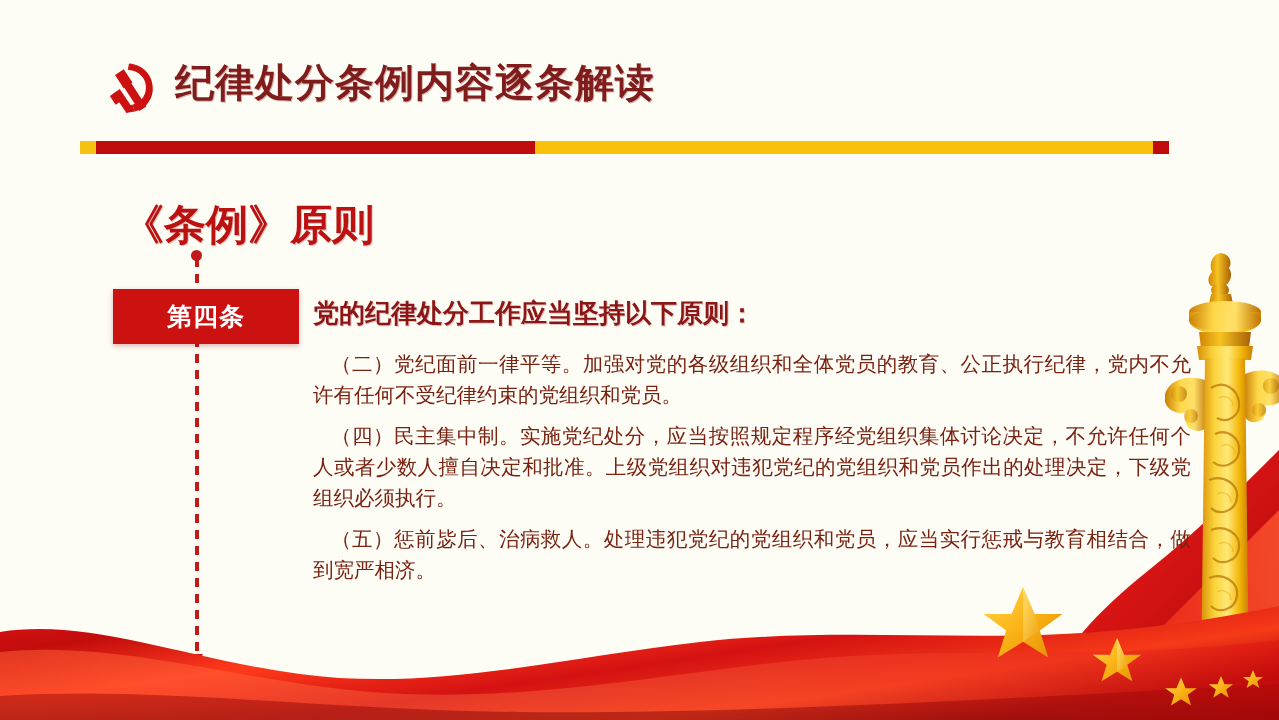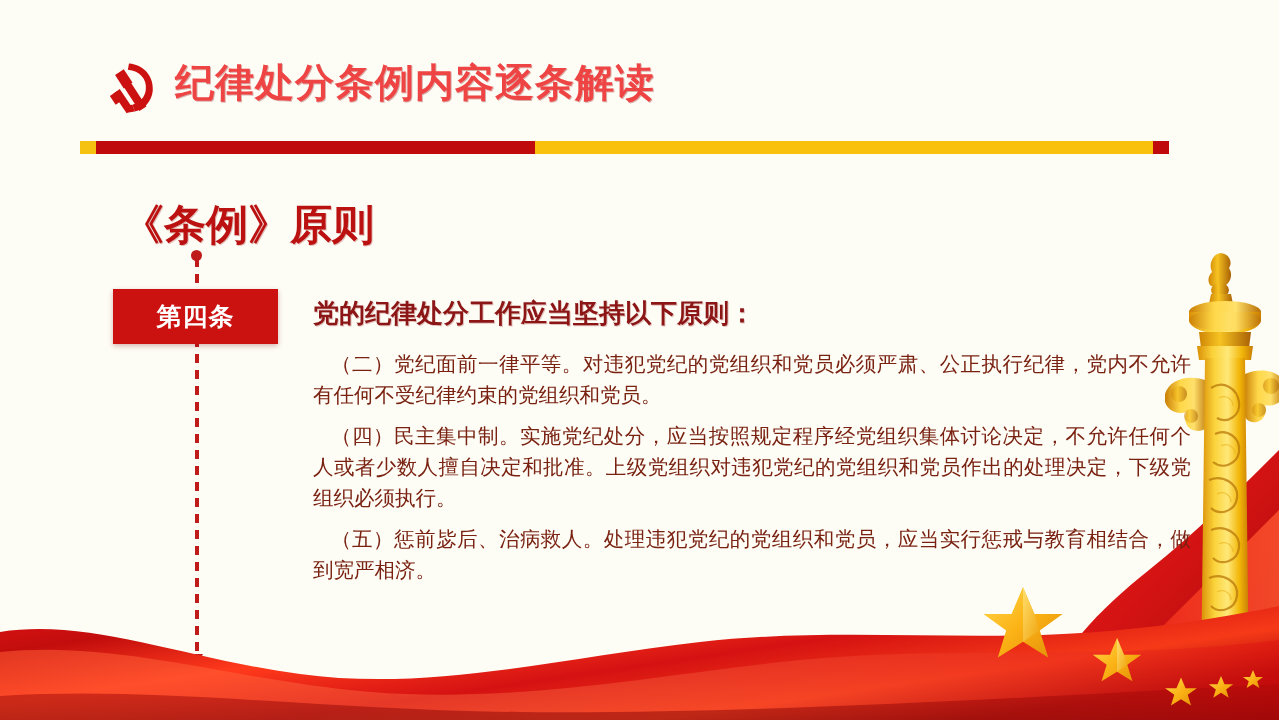--- a/index.html
+++ b/index.html
@@ -14,21 +14,21 @@
   .slide { position:absolute; inset:0; background:#fdfcf5; overflow:hidden; }
 
   
   .header { position:absolute; left:0; top:48px; width:100%; height:78px; }
 
   .emblem { position:absolute; left:98px; top:12px; width:62px; height:58px; }
 
   .slide-title {
     position:absolute; left:175px; top:8px;
     font-size:39px; font-weight:bold; letter-spacing:1px;
-    color:#ef4444;
+    color:#7f1d1d;
     font-family:"DejaVu Sans","Liberation Sans",sans-serif;
     text-shadow:1px 1px 0 rgba(140,0,0,.30);
     white-space:nowrap;
     text-align:center;
   }
 
   
   .divider { position:absolute; left:0; top:141px; width:100%; height:13px; }
   .divider span { position:absolute; top:0; height:13px; display:block; }
   .dv-y1 { left:80px;   width:16px;  background:#f5c211; }
@@ -60,21 +60,21 @@
     position:absolute; left:1px; top:404px;
     width:0;height:0;
     border-left:7px solid transparent;
     border-right:7px solid transparent;
     border-top:13px solid #c01b1b;
   }
 
   
   .article-badge {
     position:absolute; left:113px; top:289px;
-    width:165px; height:55px;
+    width:186px; height:55px;
     background:#cc1111;
     display:flex; align-items:center; justify-content:center;
     box-shadow:0 2px 5px rgba(120,0,0,.28);
   }
   .article-badge span {
     color:#ffffff; font-size:25px; font-weight:bold;
     font-family:"DejaVu Sans","Liberation Sans",sans-serif;
     letter-spacing:1px;
   }
 
@@ -153,21 +153,21 @@
   </div>
 
   <div class="article-badge">
     <span>第四条</span>
   </div>
 
   <div class="content">
 
     <div class="content-title">党的纪律处分工作应当坚持以下原则：</div>
 
-    <p class="para">（二）党纪面前一律平等。对违犯党纪的党组织和党员必须严肃、公正执行纪律，党内不允许有任何不受纪律约束的党组织和党员。</p>
+    <p class="para">（二）党纪面前一律平等。加强对党的各级组织和全体党员的教育、公正执行纪律，党内不允许有任何不受纪律约束的党组织和党员。</p>
     <p class="para">（四）民主集中制。实施党纪处分，应当按照规定程序经党组织集体讨论决定，不允许任何个人或者少数人擅自决定和批准。上级党组织对违犯党纪的党组织和党员作出的处理决定，下级党组织必须执行。</p>
     <p class="para">（五）惩前毖后、治病救人。处理违犯党纪的党组织和党员，应当实行惩戒与教育相结合，做到宽严相济。</p>
   </div>
 
   <div class="ribbon-right">
     <svg viewBox="0 0 280 300" width="280" height="300" preserveAspectRatio="none">
       <defs>
         <linearGradient id="rr1" x1="0" y1="0" x2="1" y2="1">
           <stop offset="0%" stop-color="#ff3b1d"></stop>
           <stop offset="45%" stop-color="#d81414"></stop>

